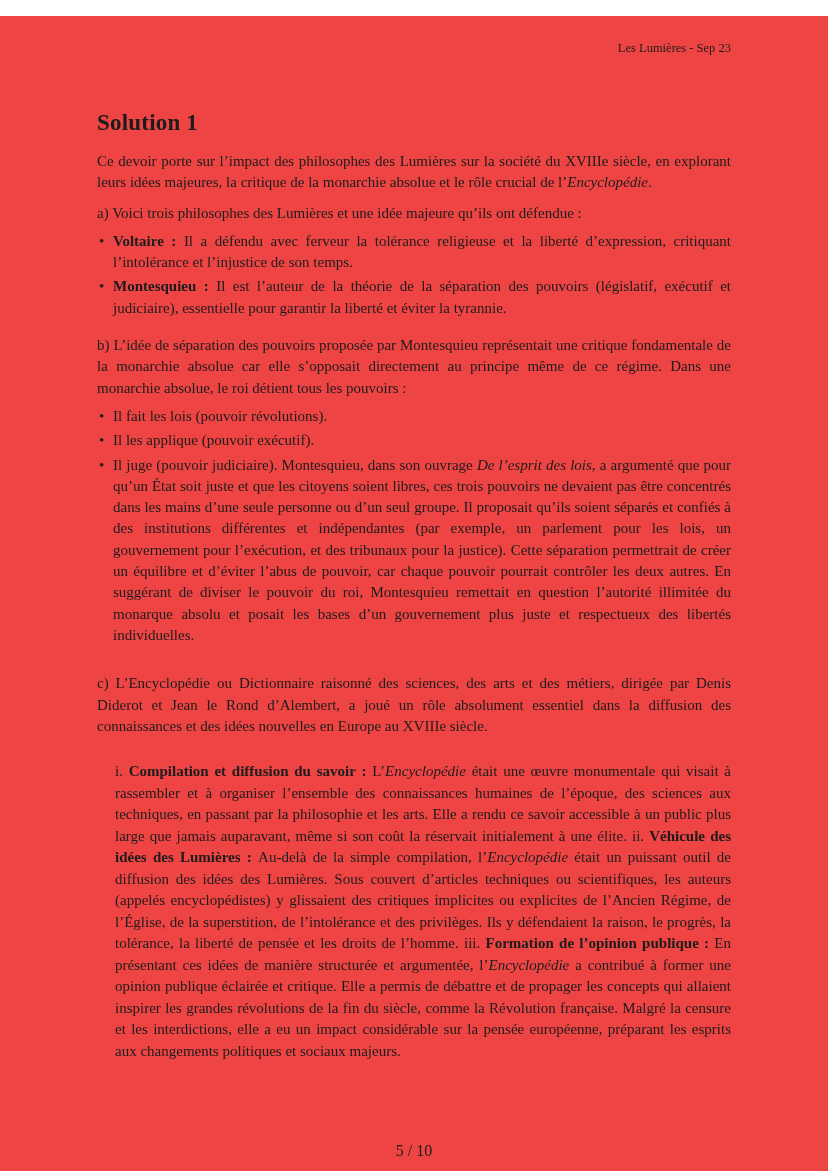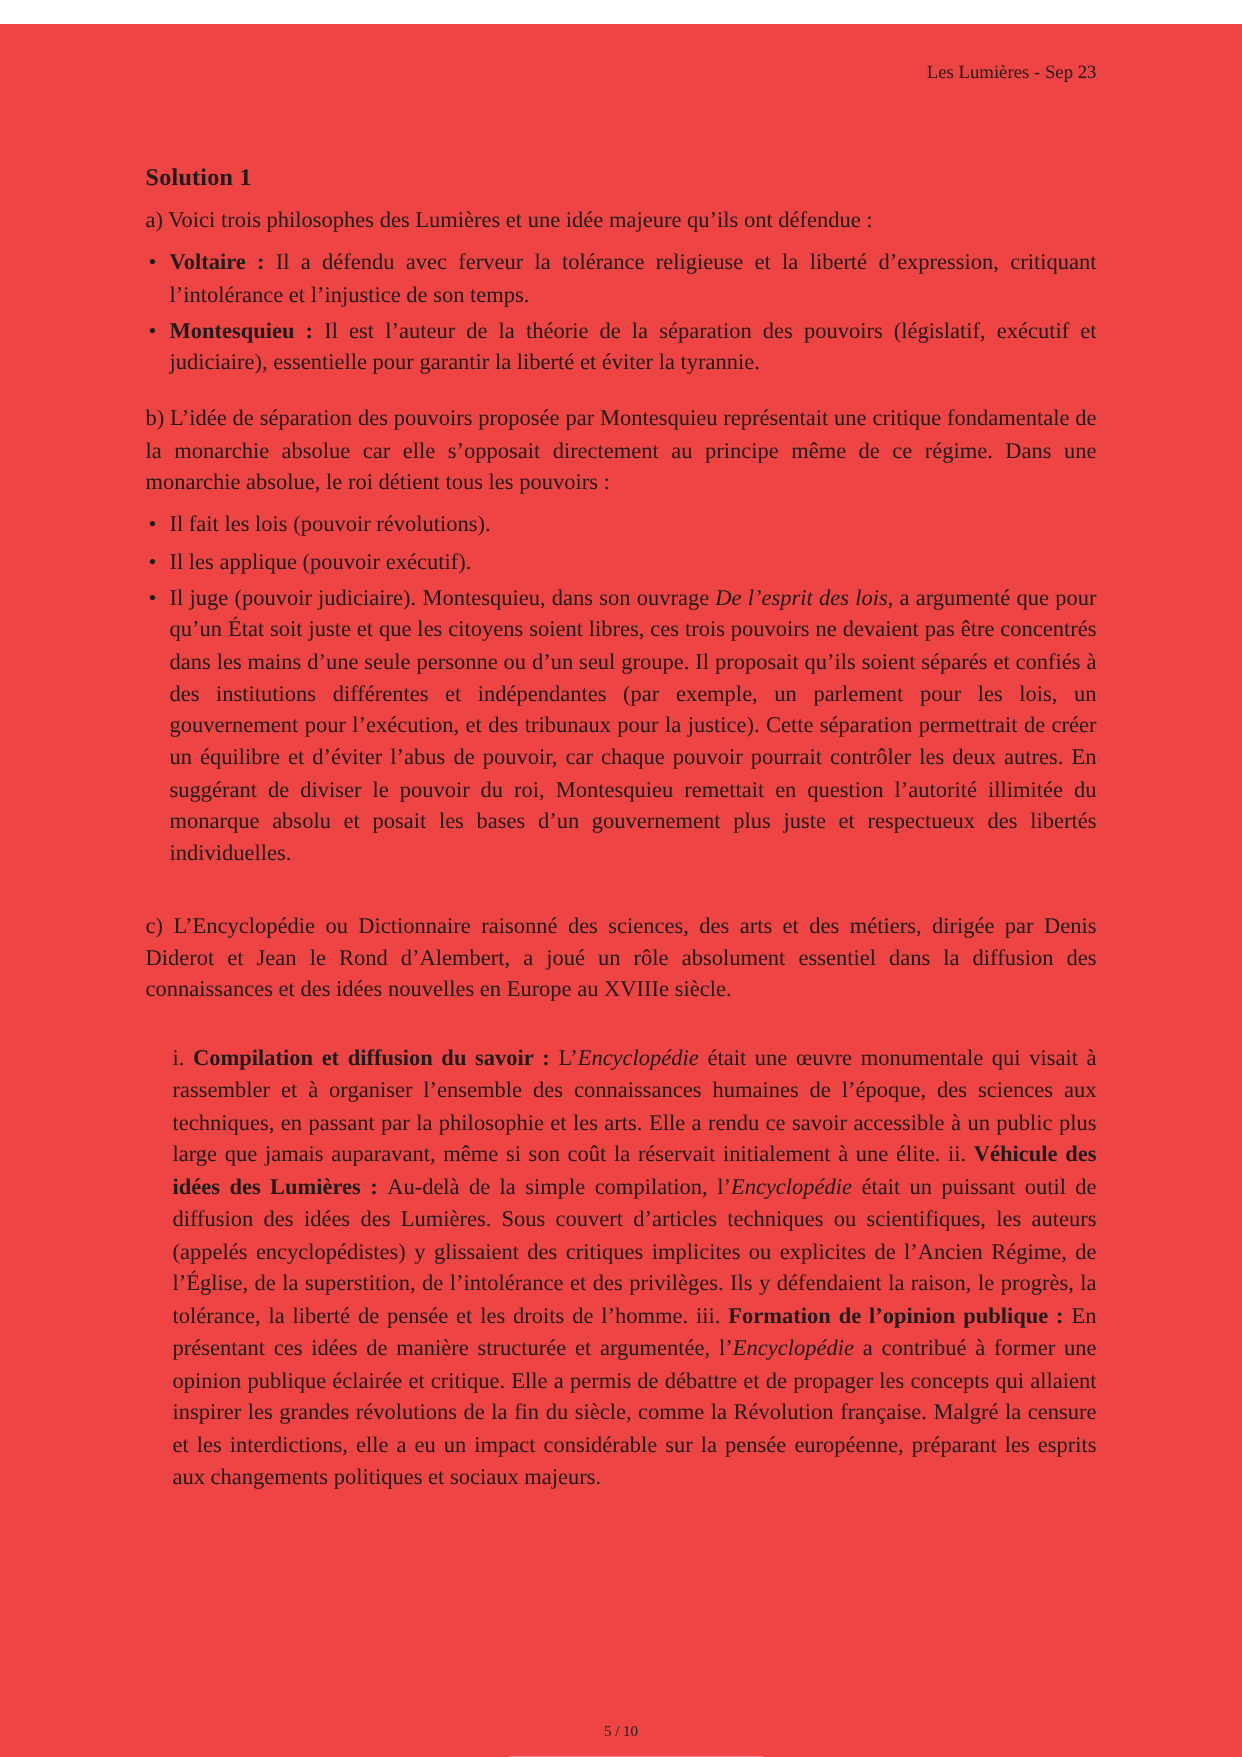--- a/index.html
+++ b/index.html
@@ -21,21 +21,21 @@
     margin-top: 16px;
   }
   .doc-header {
     text-align: right;
     font-size: 12.5px;
     line-height: 16px;
     color: #1c1c1c;
   }
   .title {
     margin-top: 54px;
-    font-size: 16px;
+    font-size: 23px;
     font-weight: bold;
     letter-spacing: 0.2px;
   }
   .para, .bullet-item, .indented {
     font-size: 15px;
     line-height: 21.3px;
     text-align: justify;
     hyphens: auto;
     -webkit-hyphens: auto;
   }
@@ -62,37 +62,38 @@
     margin-top: 24px;
     margin-left: 18px;
     line-height: 21.5px;
   }
   .doc-footer {
     position: absolute;
     left: 0;
     bottom: 27px;
     width: 100%;
     text-align: center;
-    font-size: 10px;
+    font-size: 16px;
     color: #1c1c1c;
   }
 </style>
 </head>
 <body>
 
 <div class="page">
 
   <header class="doc-header">
     <span>Les Lumières - Sep 23</span>
   </header>
 
   <main>
 
     <h1 class="title">Solution 1</h1>
 
+    <p class="para para-first"><span>Ce devoir porte sur l’impact des philosophes des Lumières sur la société du XVIIIe siècle, en explorant leurs idées majeures, la critique de la monarchie absolue et le rôle crucial de l’</span><span style="font-style: italic;">Encyclopédie</span><span>.</span></p>
 
     <p class="para"><span>a) Voici trois philosophes des Lumières et une idée majeure qu’ils ont défendue&nbsp;:</span></p>
 
     <ul class="bullets">
       <li class="bullet-item"><span style="font-weight: bold;">Voltaire&nbsp;: </span><span>Il a défendu avec ferveur la tolérance religieuse et la liberté d’expression, critiquant l’intolérance et l’injustice de son temps.</span></li>
       <li class="bullet-item"><span style="font-weight: bold;">Montesquieu&nbsp;: </span><span>Il est l’auteur de la théorie de la séparation des pouvoirs (législatif, exécutif et judiciaire), essentielle pour garantir la liberté et éviter la tyrannie.</span></li>
     </ul>
 
     <p class="para para-sect"><span>b) L’idée de séparation des pouvoirs proposée par Montesquieu représentait une critique fondamentale de la monarchie absolue car elle s’opposait directement au principe même de ce régime. Dans une monarchie absolue, le roi détient tous les pouvoirs&nbsp;:</span></p>
 

